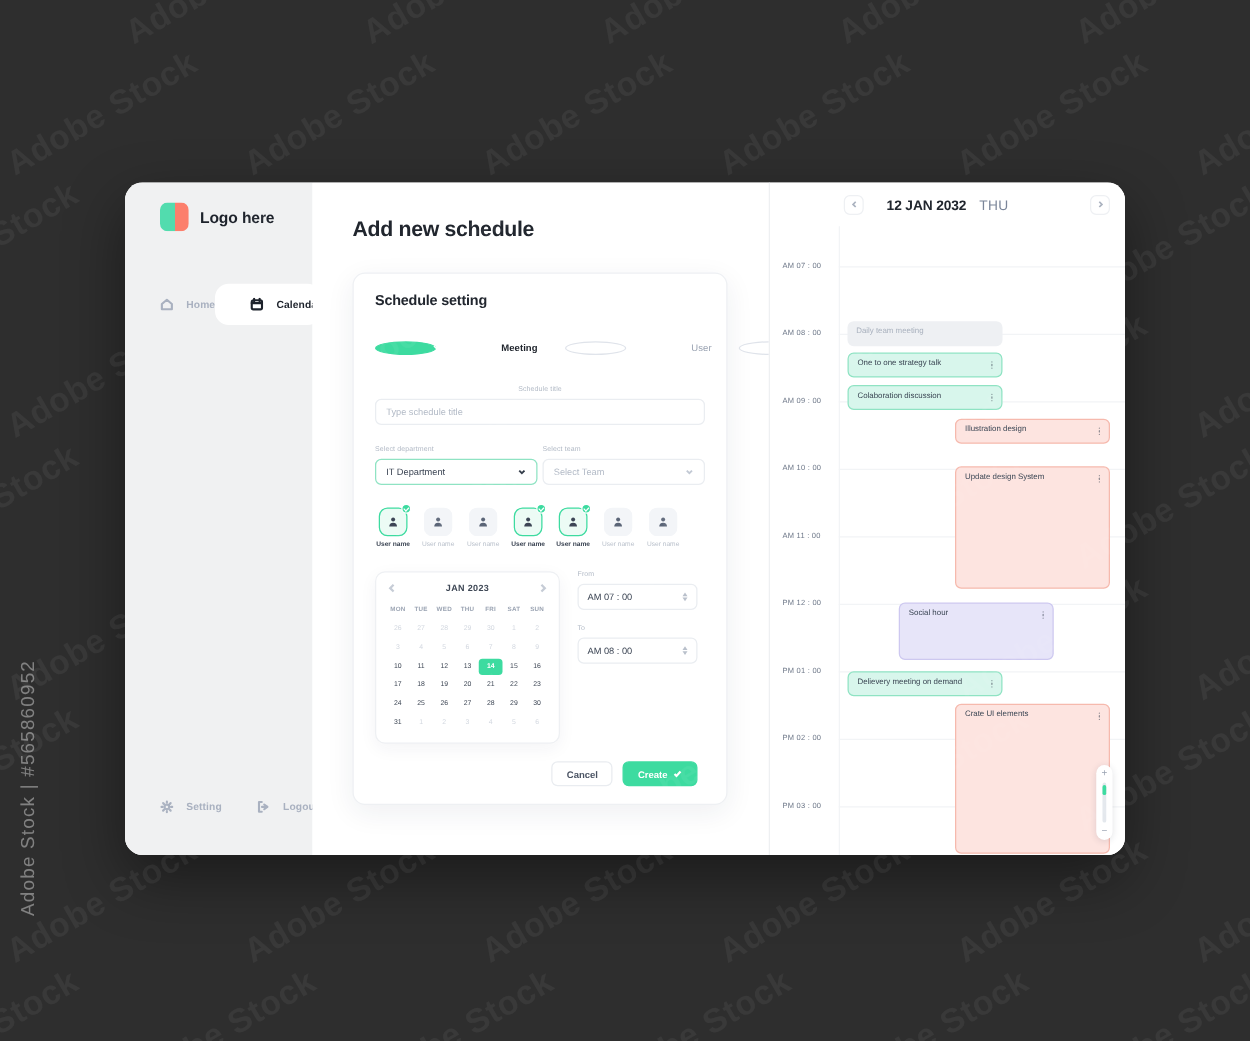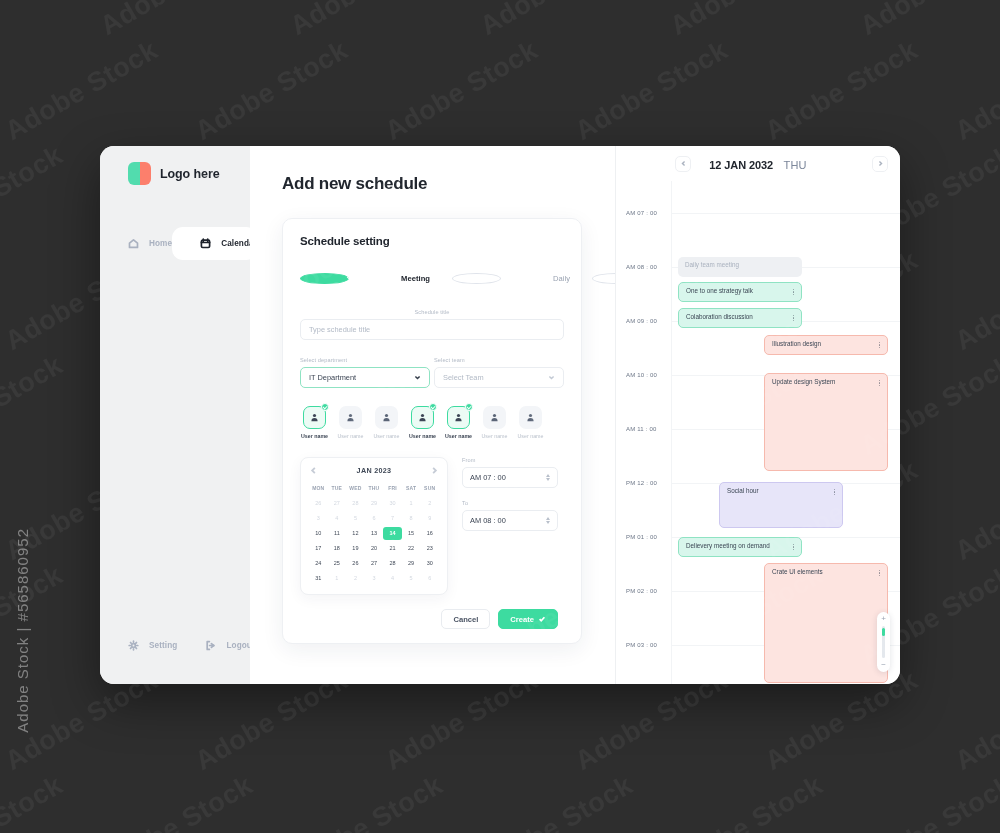--- a/index.html
+++ b/index.html
@@ -446,21 +446,21 @@
     <div class="card">
       <div class="card-title">Schedule setting</div>
 
       <div class="radio-row" id="typeRow">
           <div class="radio on">
             <span class="dot"></span>
             <span>Meeting</span>
           </div>
           <div class="radio">
             <span class="dot"></span>
-            <span>Daily</span>
+            <span>User</span>
           </div>
           <div class="radio">
             <span class="dot"></span>
             <span>Event</span>
           </div>
           <div class="radio">
             <span class="dot"></span>
             <span>Out of office</span>
           </div>
         </div>

